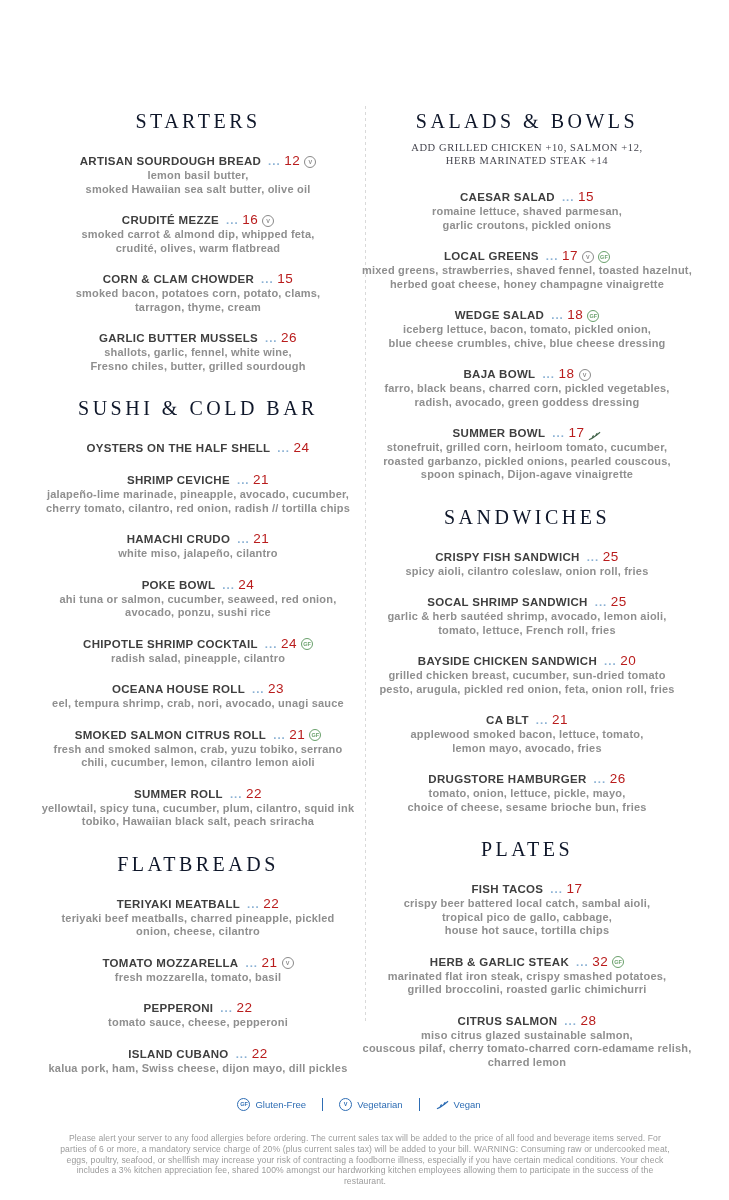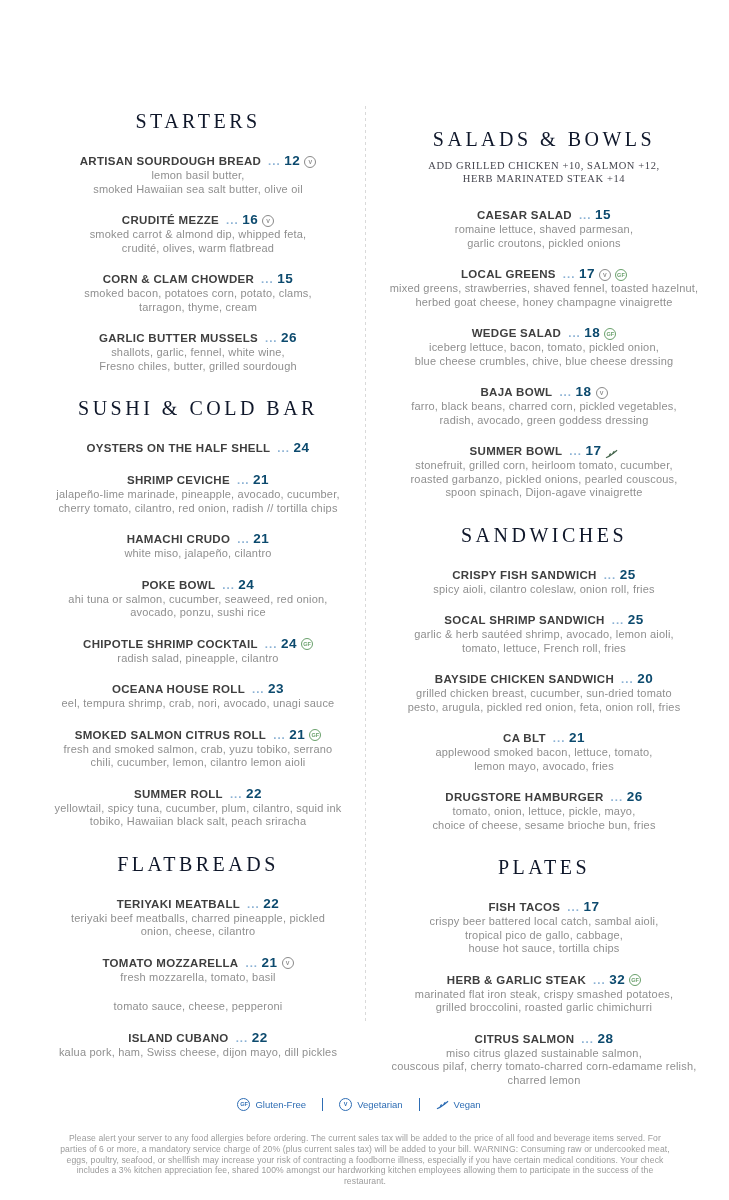--- a/index.html
+++ b/index.html
@@ -3,21 +3,21 @@
 <meta charset="utf-8">
 <style>
   html,body{margin:0;padding:0;background:#ffffff;}
   body{
     width:729px;height:1200px;position:relative;overflow:hidden;
     font-family:"Liberation Sans", sans-serif;
     -webkit-font-smoothing:antialiased;
   }
   .col{position:absolute;top:110px;}
   .col-left{left:38px;width:320px;}
-  .col-right{left:372px;width:344px;margin-top:18px;}
+  .col-right{left:355px;width:344px;}
   .divider{
     position:absolute;left:365px;top:106px;height:916px;width:1px;
     background:repeating-linear-gradient(to bottom,#d9d9d9 0 3px,transparent 3px 6px);
   }
   .section{margin-bottom:6px;}
   .section-title{
     font-family:"Liberation Serif", serif;
     font-size:20px;font-weight:400;color:#0f172a;
     letter-spacing:3.5px;text-align:center;
     margin:24px 0 20px 0;
@@ -28,23 +28,23 @@
     font-size:10.5px;color:#45454e;letter-spacing:.6px;
     text-align:center;line-height:13px;
   }
   .subtitle-block{margin:-12px 0 22px 0;}
   .menu-item{margin-bottom:16px;text-align:center;}
   .item-header{
     font-size:11.5px;font-weight:bold;color:#3f3f3f;
     letter-spacing:.3px;line-height:16px;
   }
   .item-dots{color:#8ab1d4;font-weight:bold;letter-spacing:1px;}
-  .item-price{color:#0c4a6e;font-weight:700;font-size:13.5px;letter-spacing:.5px;}
+  .item-price{color:#b91c1c;font-weight:400;font-size:13.5px;letter-spacing:.5px;}
   .item-desc{
-    font-size:11px;color:#8f8f8f;line-height:13.5px;letter-spacing:.2px;font-weight:400;
+    font-size:11px;color:#8f8f8f;line-height:13.5px;letter-spacing:.2px;font-weight:700;
   }
   .icon{display:inline-block;vertical-align:middle;margin-left:4px;}
   .icon-circle{
     width:10px;height:10px;border-radius:50%;border:1px solid currentColor;
     font-size:5.5px;font-weight:bold;line-height:10px;text-align:center;
     letter-spacing:0;
   }
   .icon-vegetarian{color:#8a8a8a;}
   .icon-gluten-free{color:#69a06b;}
   .icon-vegan{color:#47684f;height:10px;}
@@ -134,20 +134,21 @@
       <div class="menu-item">
         <div class="item-header"><span class="item-name">TERIYAKI MEATBALL</span>&nbsp;&nbsp;<span class="item-dots">...</span>&nbsp;<span class="item-price">22</span></div>
         <div class="item-desc">teriyaki beef meatballs, charred pineapple, pickled</div>
         <div class="item-desc">onion, cheese, cilantro</div>
       </div>
       <div class="menu-item">
         <div class="item-header"><span class="item-name">TOMATO MOZZARELLA</span>&nbsp;&nbsp;<span class="item-dots">...</span>&nbsp;<span class="item-price">21</span><span class="icon icon-circle icon-vegetarian">V</span></div>
         <div class="item-desc">fresh mozzarella, tomato, basil</div>
       </div>
       <div class="menu-item">
+        <div class="item-header"><span class="item-name">PEPPERONI</span>&nbsp;&nbsp;<span class="item-dots">...</span>&nbsp;<span class="item-price">22</span></div>
         <div class="item-desc">tomato sauce, cheese, pepperoni</div>
       </div>
       <div class="menu-item">
         <div class="item-header"><span class="item-name">ISLAND CUBANO</span>&nbsp;&nbsp;<span class="item-dots">...</span>&nbsp;<span class="item-price">22</span></div>
         <div class="item-desc">kalua pork, ham, Swiss cheese,  dijon mayo, dill pickles</div>
       </div>
     </div>
   </div>
 <div class="divider"></div>
 <div class="col col-right">

